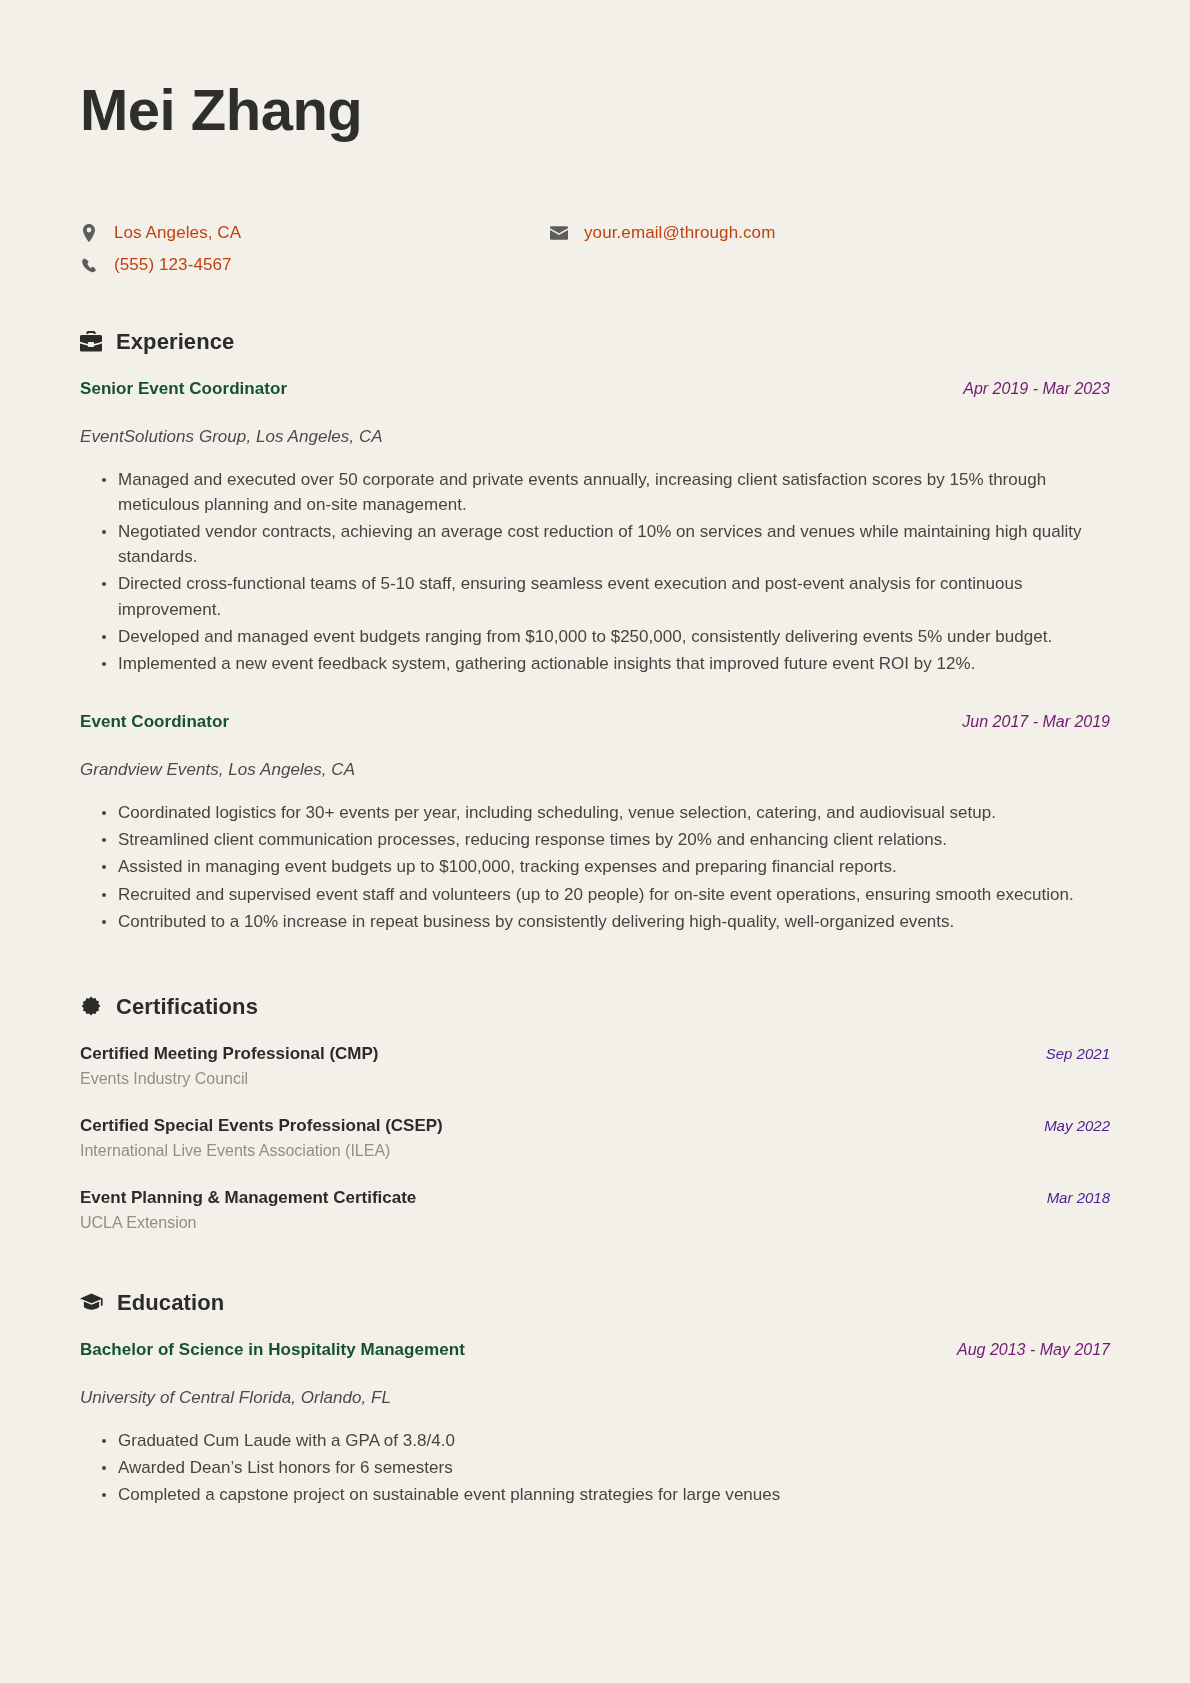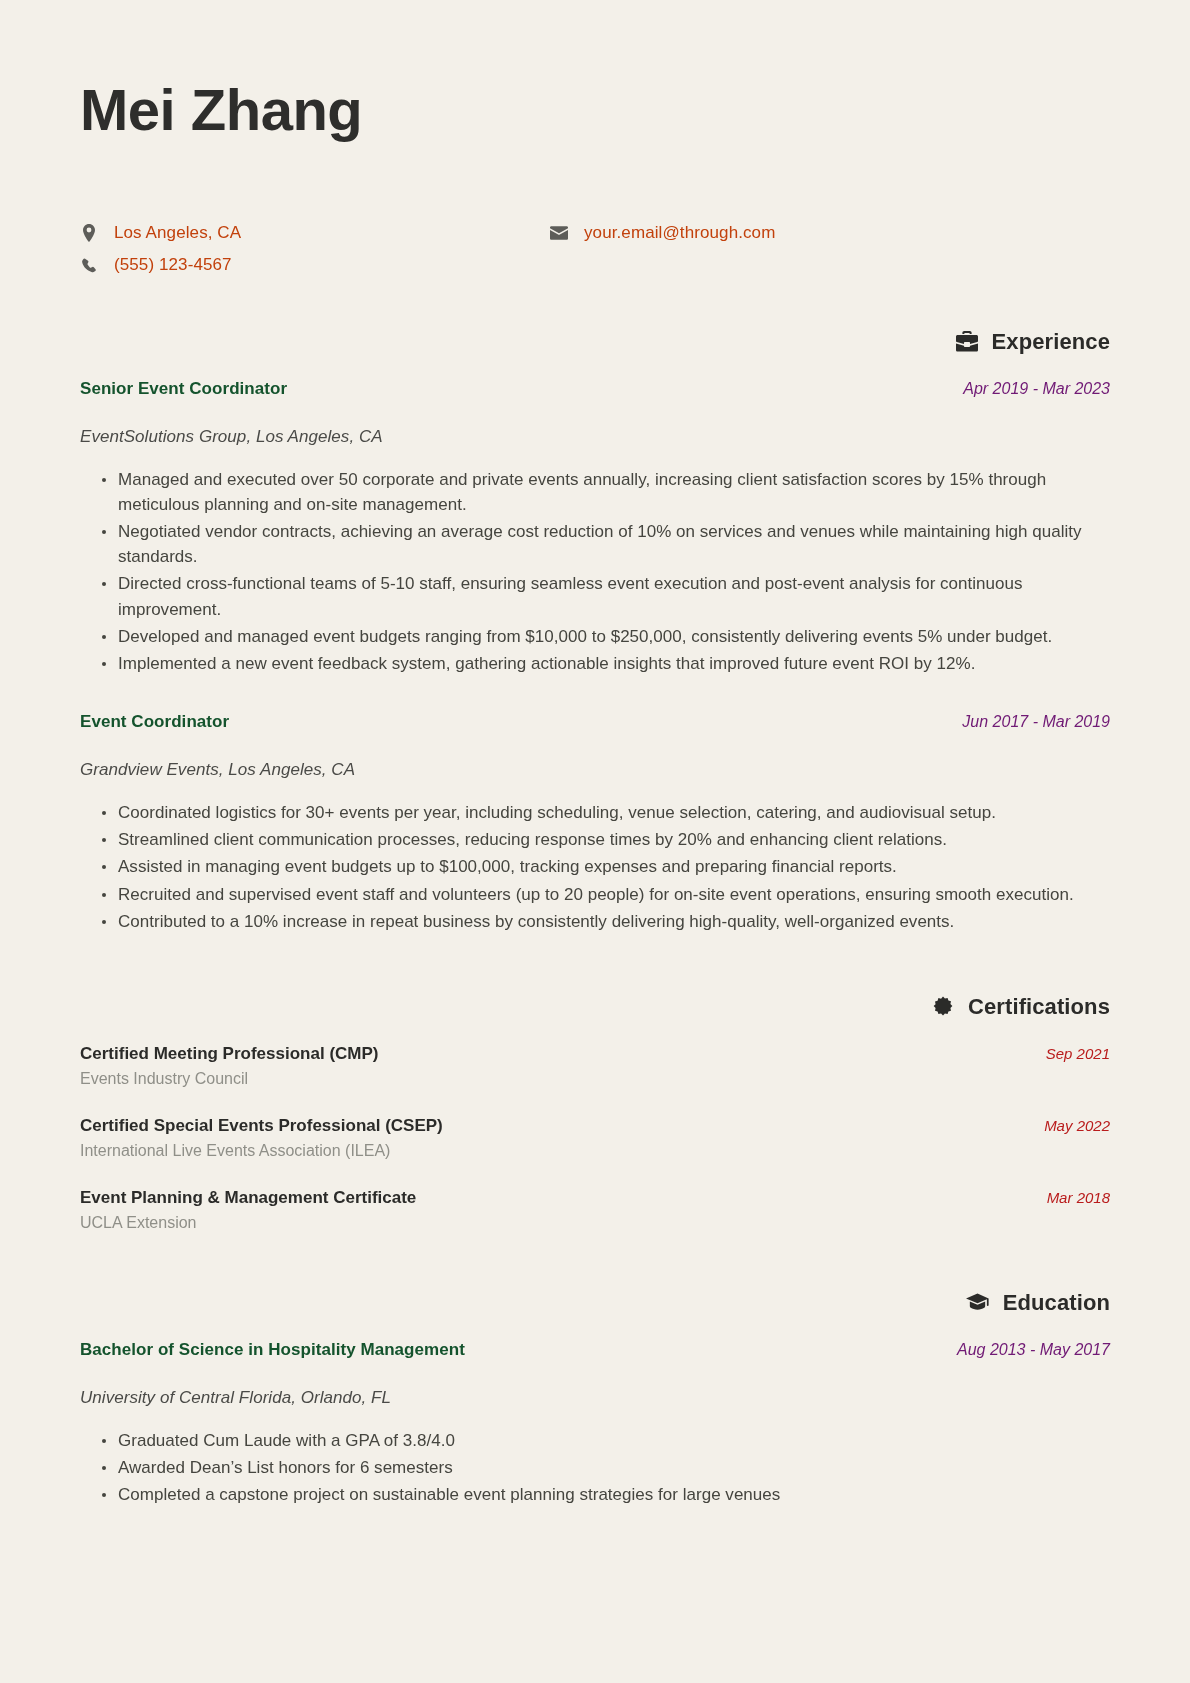--- a/index.html
+++ b/index.html
@@ -66,21 +66,20 @@
 
   
   .section {
     margin-top: 46px;
   }
   .section-head {
     display: flex;
     align-items: center;
     gap: 14px;
     margin-bottom: 24px;
-    justify-content: flex-end;
   }
   .section-icon {
     color: #2b2b29;
     display: flex;
     align-items: center;
   }
   .section-title {
     font-size: 22px;
     font-weight: 700;
     color: #2b2b29;
@@ -152,21 +151,21 @@
     gap: 28px;
   }
   .cert-name {
     font-size: 17px;
     font-weight: 700;
     color: #2b2b29;
   }
   .cert-date {
     font-size: 15px;
     font-style: italic;
-    color: #b91c1c;
+    color: #4c1d95;
     white-space: nowrap;
   }
   .cert-issuer {
     font-size: 16px;
     color: #8f8f88;
     margin-top: 6px;
   }
 
   .section.experience { margin-top: 50px; }
   .section.certifications { margin-top: 60px; }

